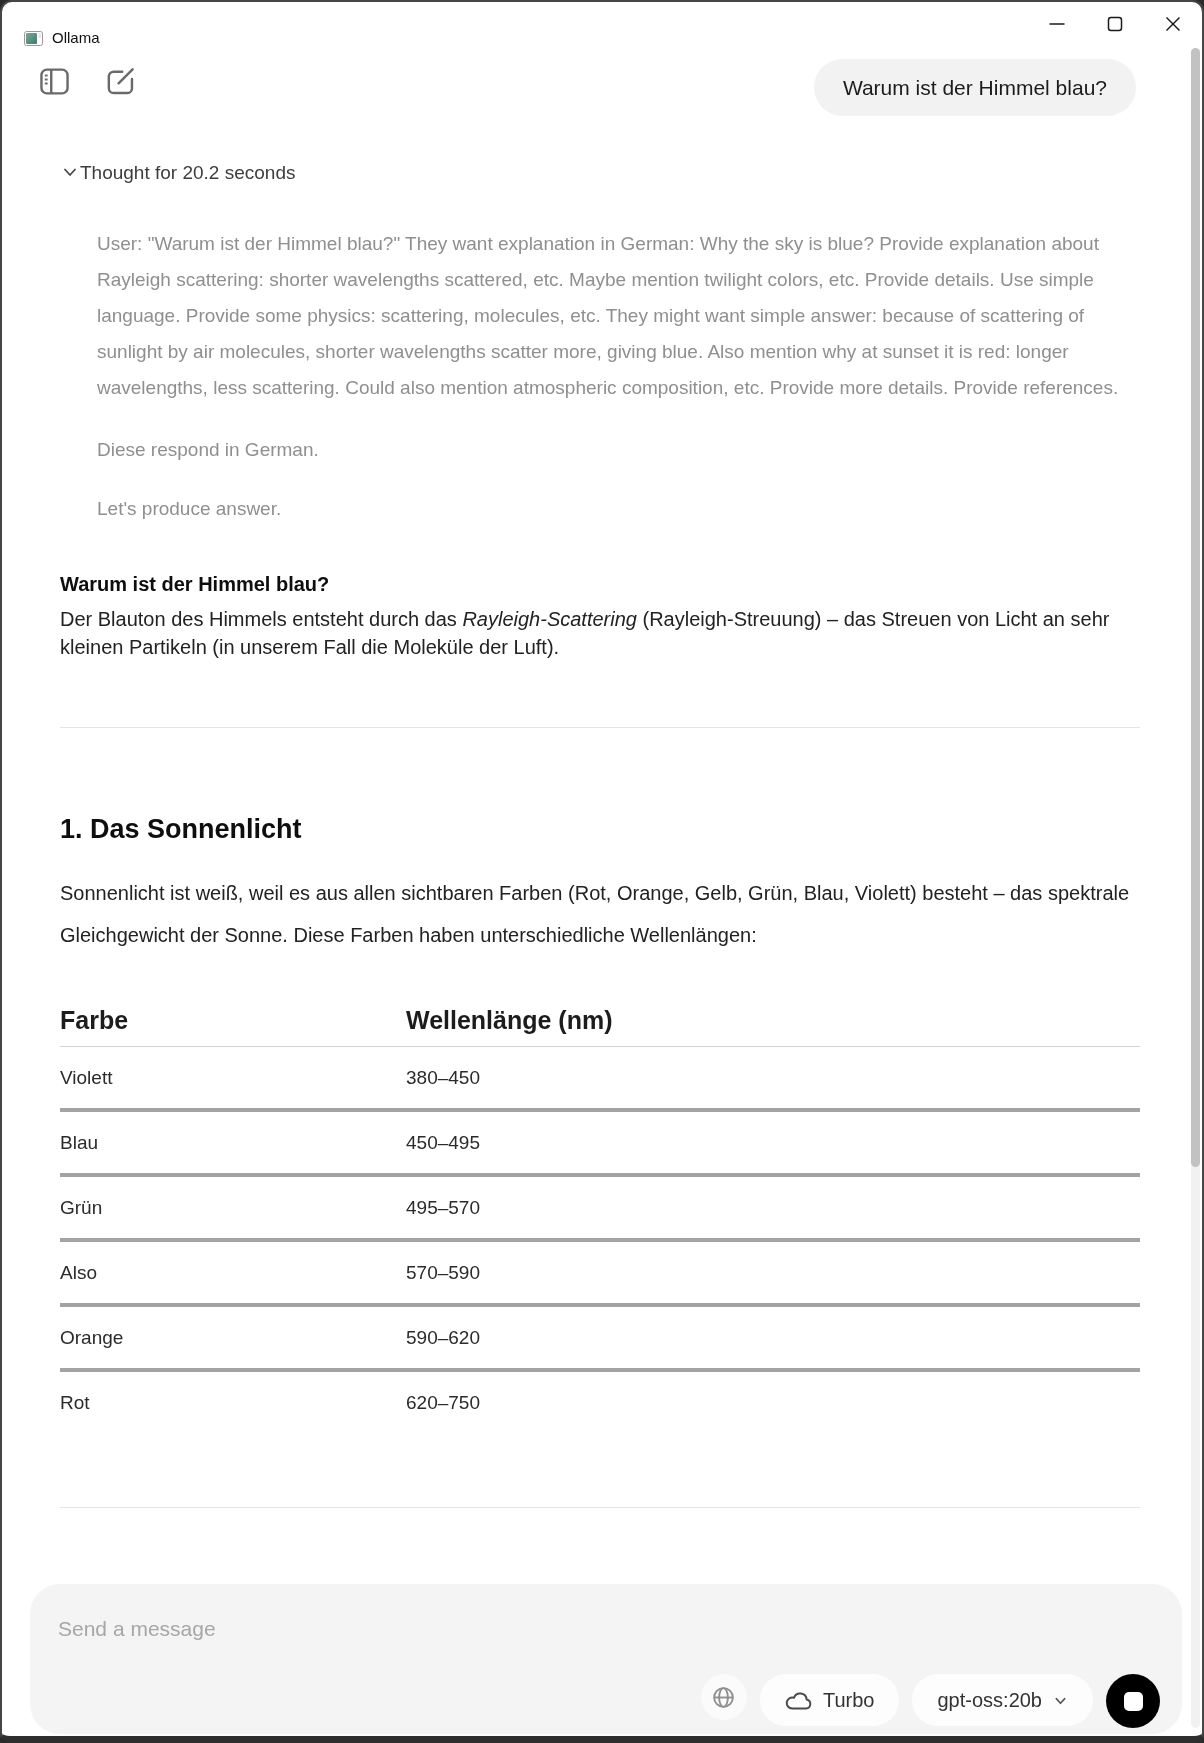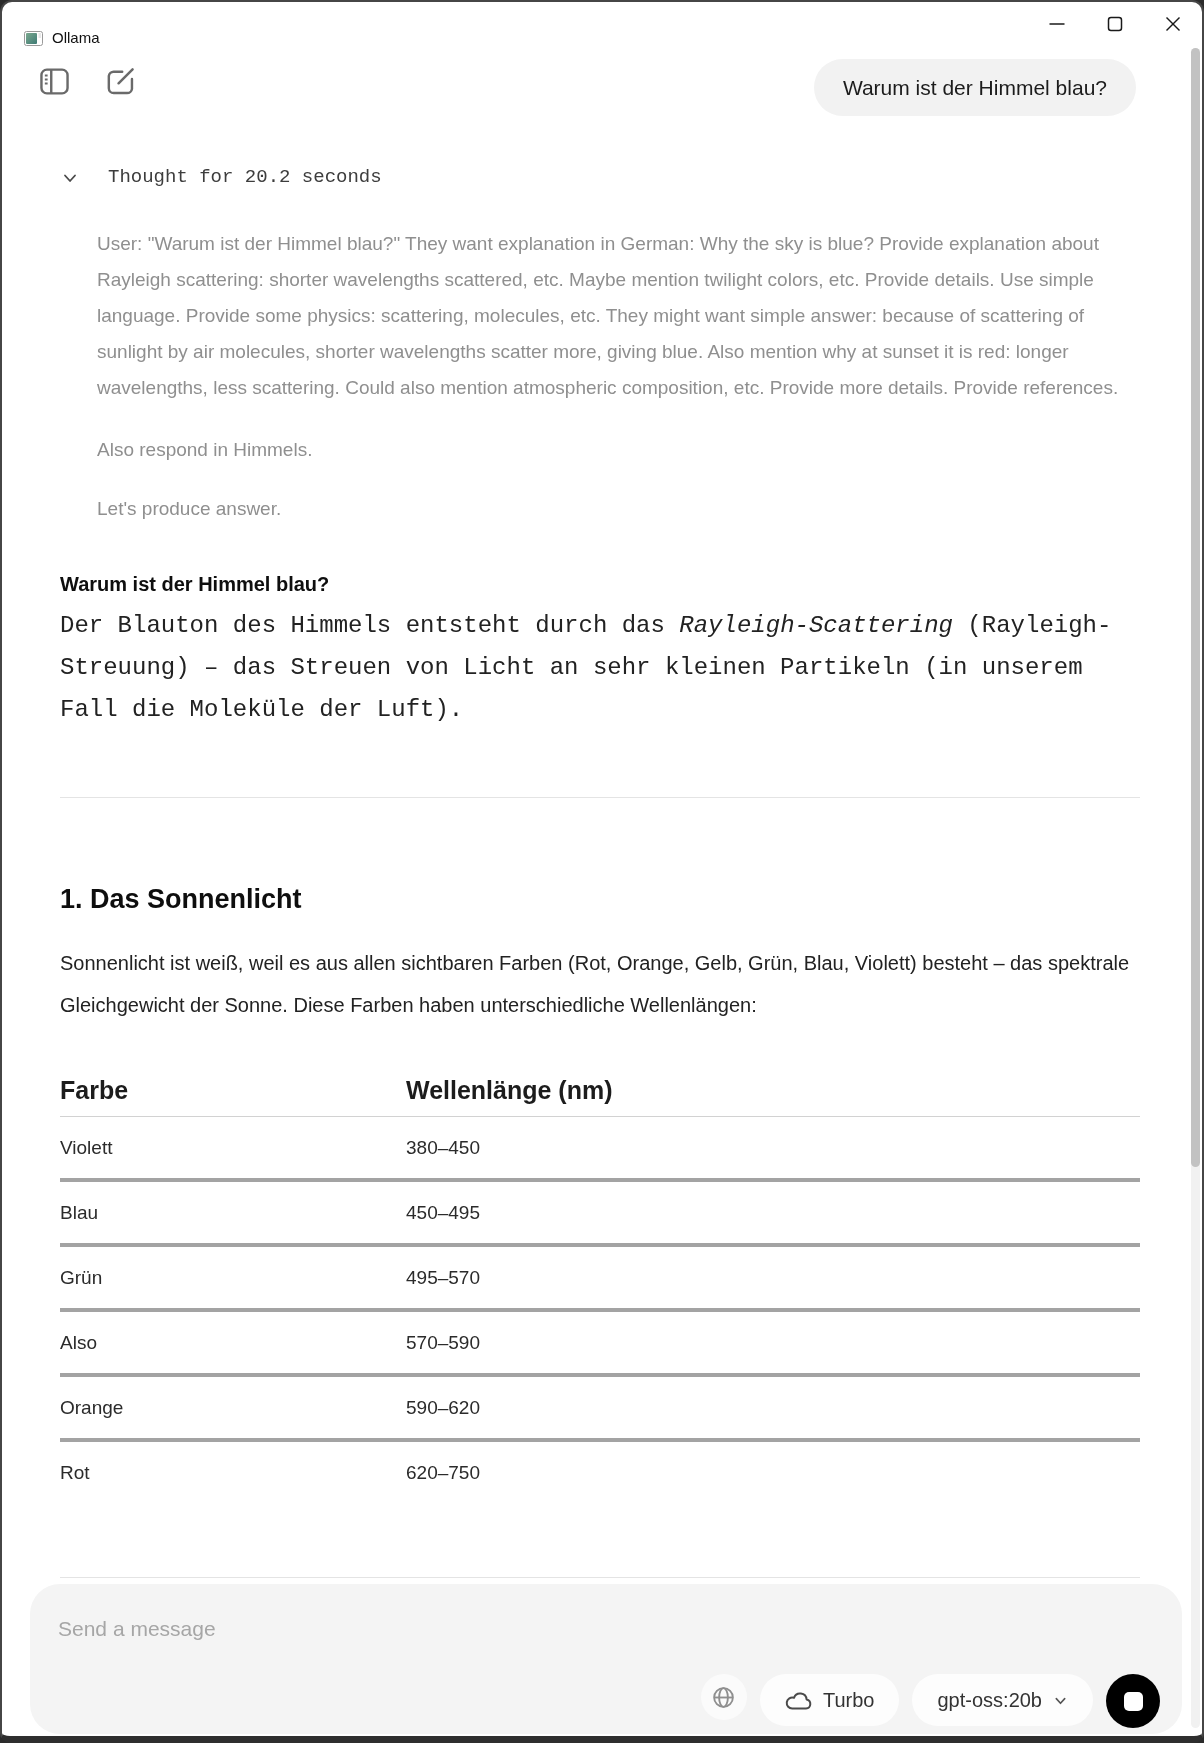--- a/index.html
+++ b/index.html
@@ -24,28 +24,28 @@
   .toolbar{position:absolute;top:66px;left:38px;display:flex;gap:38px;}
   .tool-btn{background:none;border:none;padding:0;display:flex;align-items:center;}
   
   .user-bubble{
     position:absolute;top:57px;right:66px;height:57px;line-height:57px;
     background:#f2f2f2;border-radius:29px;padding:0 29px;font-size:21px;color:#1c1c1c;
   }
   
   .chat{position:absolute;top:160px;left:58px;width:1080px;}
   .chat *{margin:0;}
-  .thought-header{display:flex;align-items:flex-end;gap:28px;height:26px;cursor:pointer;font-family:Liberation Mono, monospace;}
+  .thought-header{display:flex;align-items:flex-start;gap:0;height:26px;cursor:pointer;}
   .thought-label{font-size:19px;color:#3d3d3d;}
   .think{margin-left:37px;color:#8f8f8f;font-size:19px;line-height:36px;}
   .think.p1{margin-top:38px;}
   .think.p2{margin-top:26px;}
   .think.p3{margin-top:23px;}
   .answer-h3{margin-top:43px;font-size:20px;line-height:28px;font-weight:700;color:#0e0e0e;}
-  .para{margin-top:7px;font-size:24px;line-height:42px;color:#222;font-family:Liberation Mono, monospace;}
+  .para{margin-top:7px;font-size:20px;line-height:28px;color:#222;}
   .rule{margin-top:66px;border:none;border-top:1px solid #e4e4e4;height:0;}
   .rule.after-table{margin-top:74px;}
   .section-h2{margin-top:84px;font-size:27px;line-height:34px;font-weight:700;color:#0e0e0e;}
   .para2{margin-top:26px;font-size:20px;line-height:42px;color:#222;}
   
   table.spec{margin-top:52px;width:100%;border-collapse:collapse;}
   table.spec th{
     text-align:left;font-size:25px;font-weight:700;color:#1c1c1c;
     padding:0 0 14px 0;border-bottom:1px solid #d2d2d2;line-height:24px;
   }
@@ -147,21 +147,21 @@
   <div class="chat">
 
     <div class="thought-header">
       <svg width="20" height="20" viewBox="0 0 20 20">
         <polyline points="5,7.5 10,13 15,7.5" fill="none" stroke="#4a4a4a" stroke-width="1.8" stroke-linecap="round" stroke-linejoin="round"></polyline>
       </svg>
       <span class="thought-label">Thought for 20.2 seconds</span>
     </div>
 
     <p class="think p1">User: "Warum ist der Himmel blau?" They want explanation in German: Why the sky is blue? Provide explanation about Rayleigh scattering: shorter wavelengths scattered, etc. Maybe mention twilight colors, etc. Provide details. Use simple language. Provide some physics: scattering, molecules, etc. They might want simple answer: because of scattering of sunlight by air molecules, shorter wavelengths scatter more, giving blue. Also mention why at sunset it is red: longer wavelengths, less scattering. Could also mention atmospheric composition, etc. Provide more details. Provide references.</p>
-    <p class="think p2">Also respond in Himmels.</p>
+    <p class="think p2">Diese respond in German.</p>
     <p class="think p3">Let's produce answer.</p>
 
     <h3 class="answer-h3">Warum ist der Himmel blau?</h3>
 
     <p class="para"><span>Der Blauton des Himmels entsteht durch das </span><em>Rayleigh-Scattering</em><span> (Rayleigh-Streuung) – das Streuen von Licht an sehr kleinen Partikeln (in unserem Fall die Moleküle der Luft).</span></p>
 
     <hr class="rule">
 
     <h2 class="section-h2">1. Das Sonnenlicht</h2>
 

